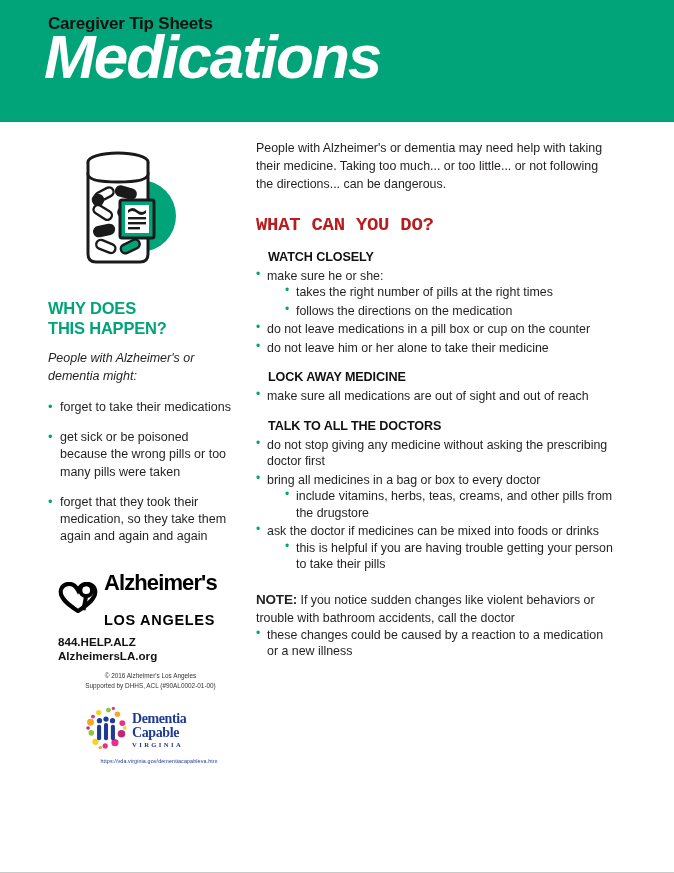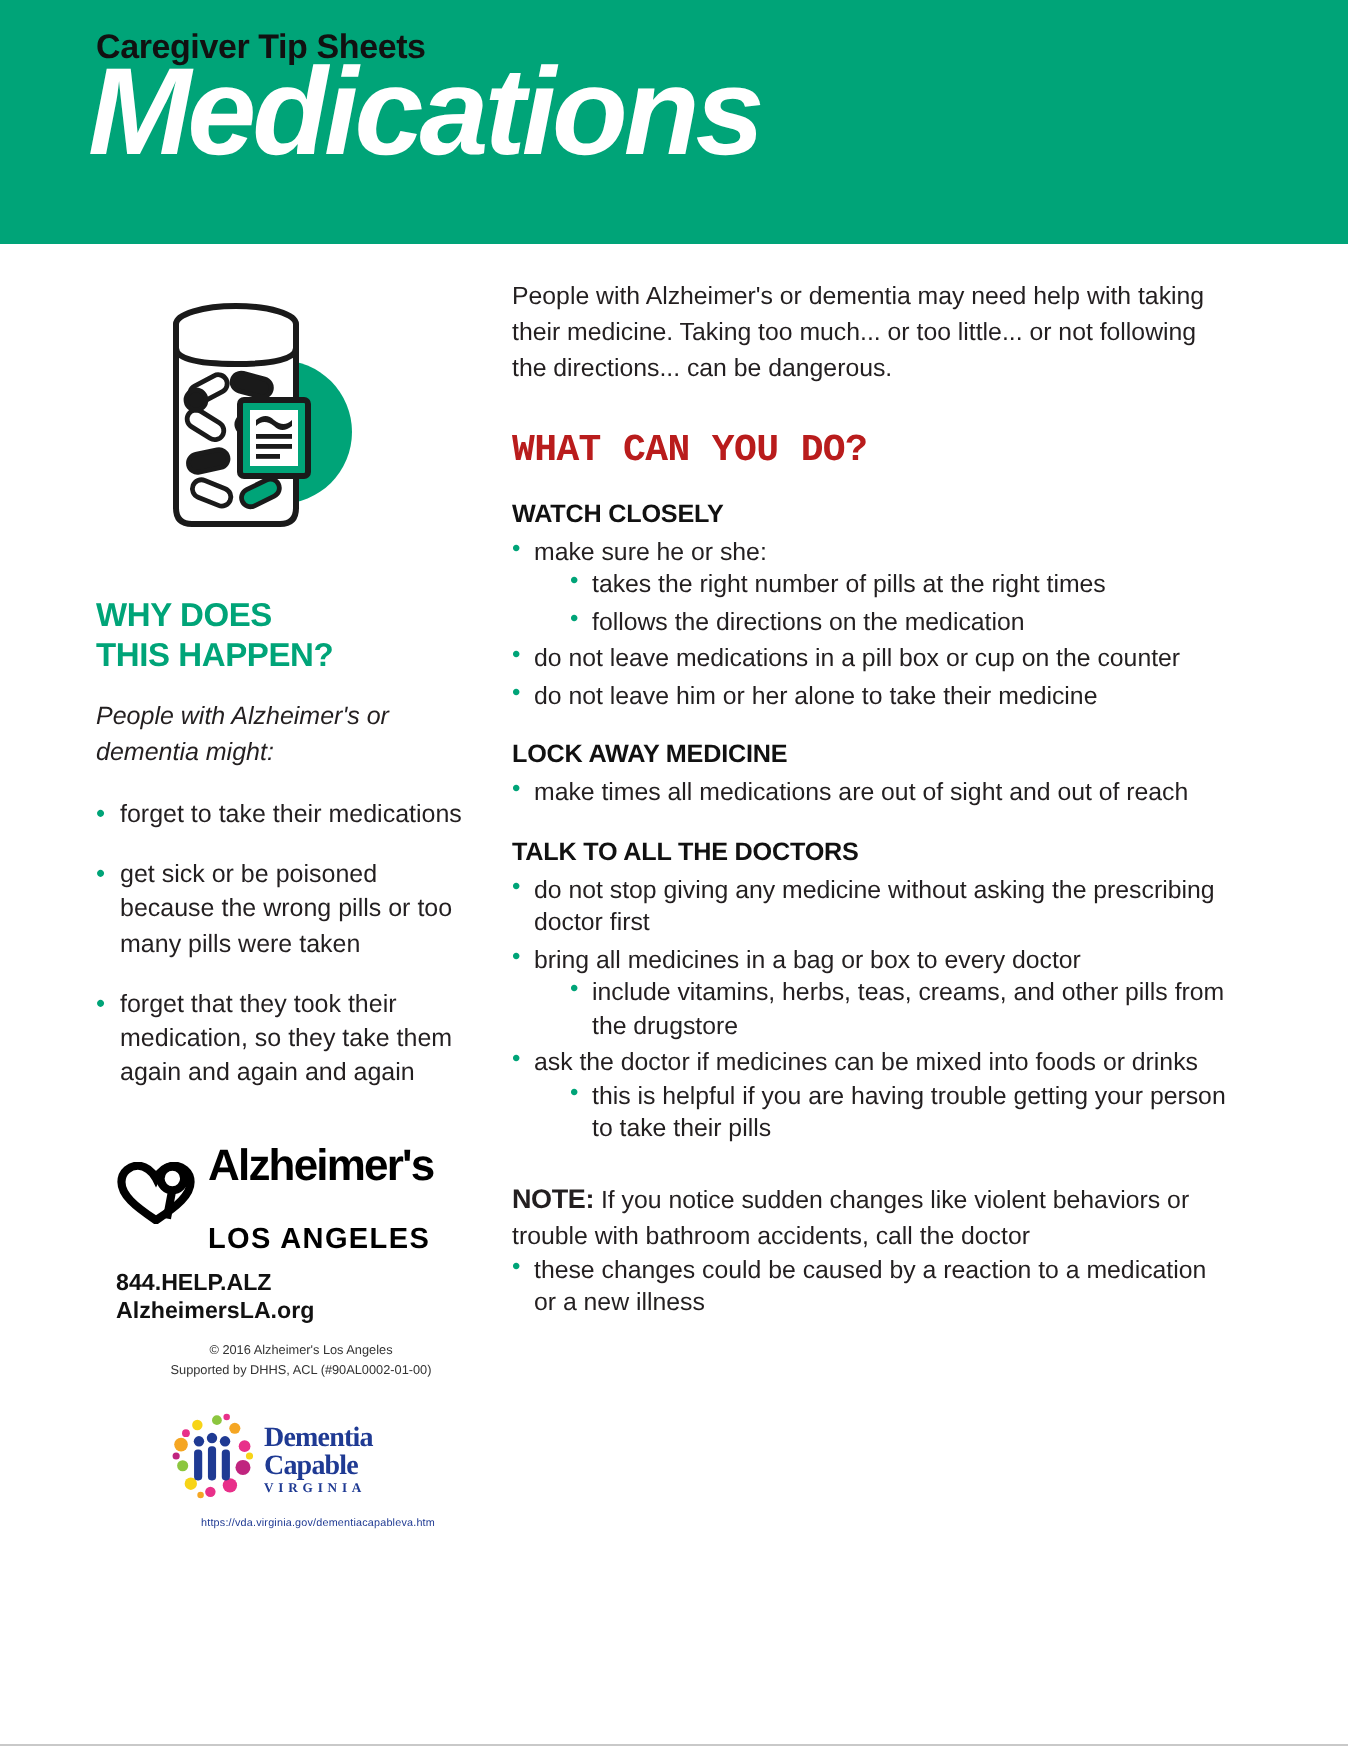--- a/index.html
+++ b/index.html
@@ -135,21 +135,21 @@
     font-size: 19px;
     font-weight: bold;
     letter-spacing: -0.3px;
     margin: 0 0 14px 0;
     font-family: Liberation Mono, monospace;
   }
   .sub-heading {
     font-size: 12.6px;
     font-weight: bold;
     color: #111111;
-    margin: 0 0 4px 0;
+    margin: 0 0 4px 12px;
     letter-spacing: -0.1px;
   }
   .sub-heading.spaced {
     margin-top: 14px;
   }
   ul.tips.right-list > li {
     font-size: 12.4px;
     line-height: 1.33;
     padding-left: 11px;
     position: relative;
@@ -419,21 +419,21 @@
             </ul>
           </li>
           <li>do not leave medications in a pill box or cup on the counter</li>
           <li>do not leave him or her alone to take their medicine</li>
         </ul>
       </div>
 
       <div>
         <div class="sub-heading spaced">LOCK AWAY MEDICINE</div>
         <ul class="tips right-list">
-          <li>make times all medications are out of sight and out of reach</li>
+          <li>make sure all medications are out of sight and out of reach</li>
         </ul>
       </div>
 
       <div>
         <div class="sub-heading spaced">TALK TO ALL THE DOCTORS</div>
         <ul class="tips right-list">
           <li>do not stop giving any medicine without asking the prescribing doctor first</li>
           <li>
             <span>bring all medicines in a bag or box to every doctor</span>
             <ul class="tips sub-list">

